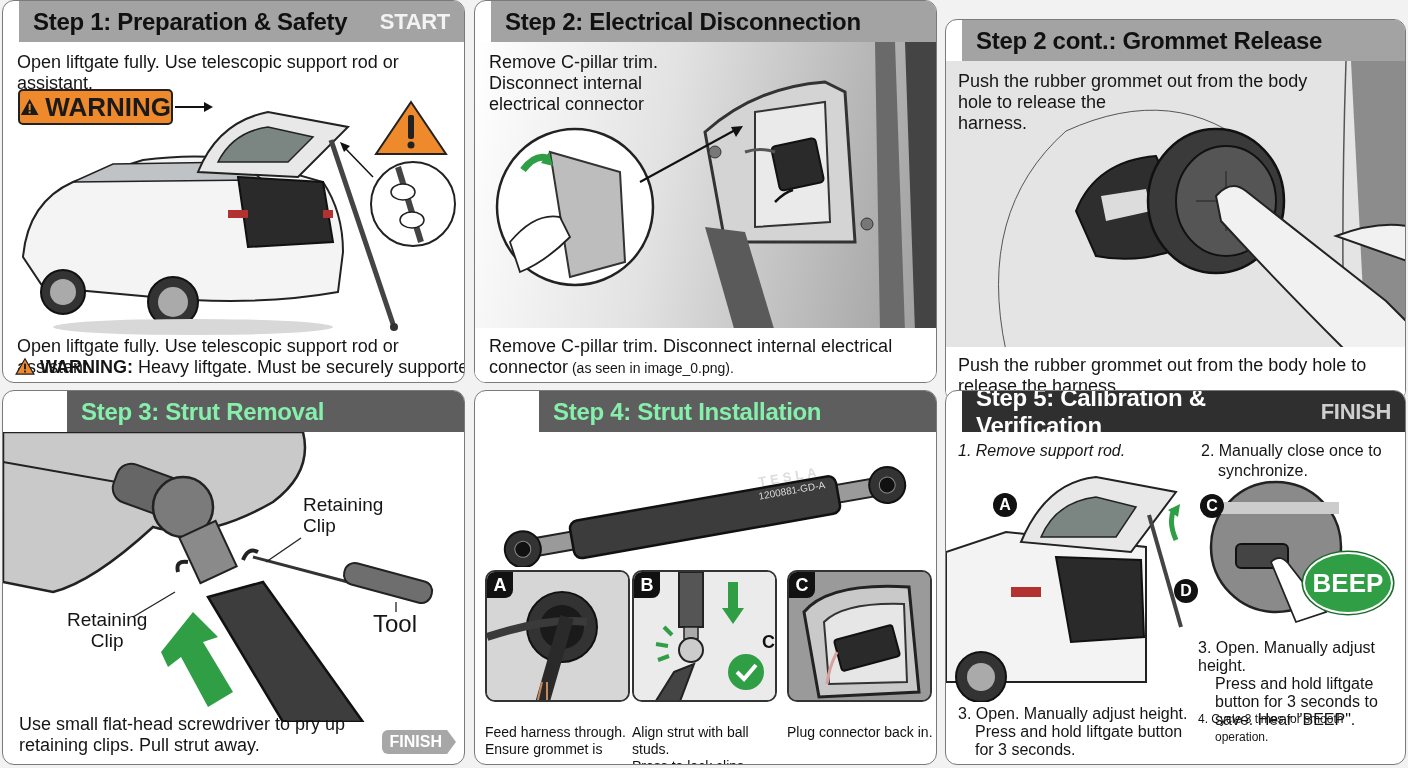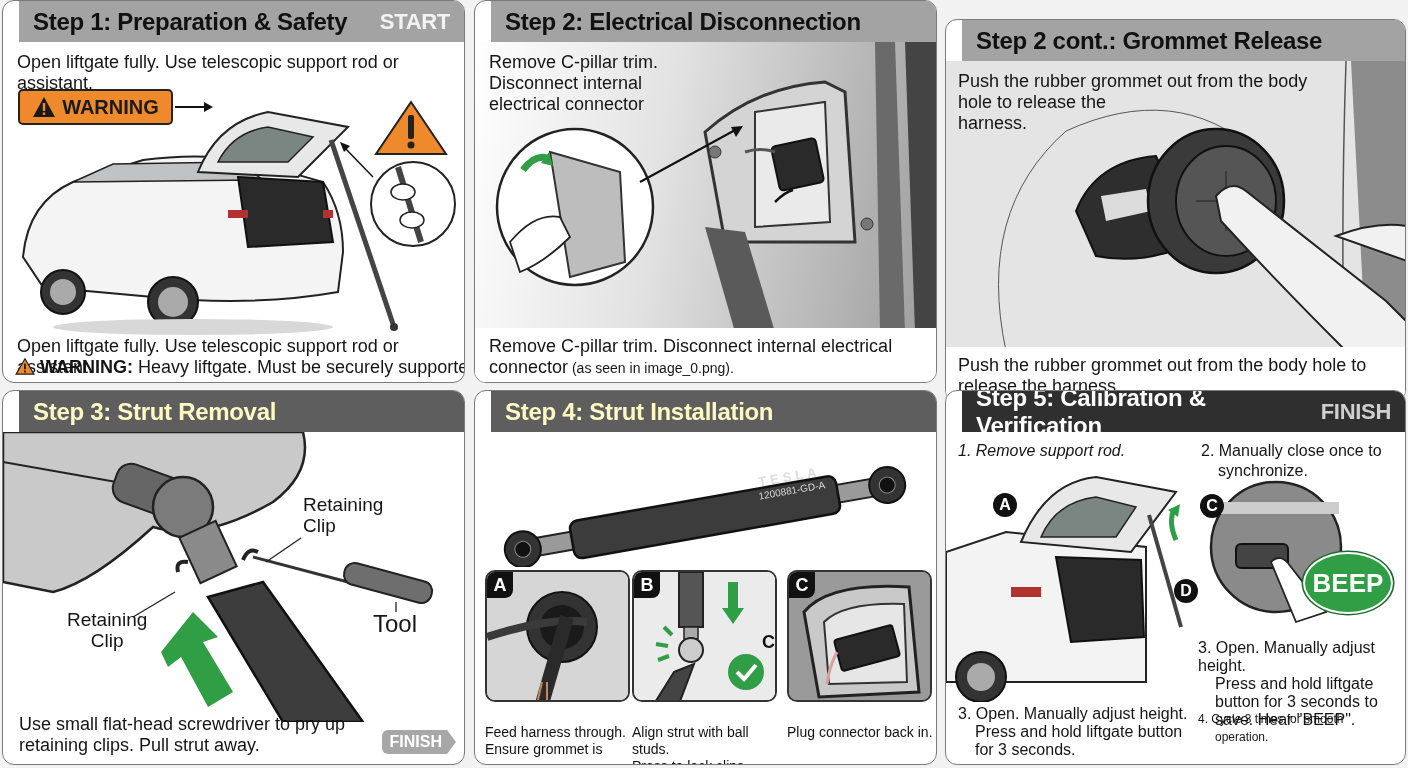--- a/index.html
+++ b/index.html
@@ -13,21 +13,21 @@
     border-radius: 12px;
     overflow: hidden;
   }
   .panel-header {
     position: absolute; left: 16px; right: 0; top: 0; height: 41px;
     display: flex; align-items: center; justify-content: space-between;
     padding: 0 14px;
     font-weight: bold; font-size: 24px; letter-spacing: -0.3px;
   }
   .hdr-light { background: #a3a3a3; color: #111; }
-  .hdr-mid { background: #5e5e5e; color: #fef9c3; }
+  .hdr-mid { background: #5e5e5e; color: #86efac; margin-left: 48px; }
   .hdr-dark { background: #2f2f2f; color: #fff; }
   .hdr-badge { font-size: 22px; color: #f3f3f3; }
   .hdr-dark .hdr-badge { color: #cfcfcf; }
 
   .panel-body { position: absolute; left: 0; right: 0; top: 41px; bottom: 0; }
   .txt { position: absolute; font-size: 18px; line-height: 21px; color: #151515; }
   .txt-small { font-size: 14px; }
   .illus { position: absolute; }
 
   
@@ -35,21 +35,21 @@
   #p2 { left: 474px; top: 0; width: 463px; height: 383px; }
   #p3 { left: 945px; top: 0; width: 461px; height: 383px; margin-top: 19px; }
   #p4 { left: 2px; top: 390px; width: 463px; height: 375px; }
   #p5 { left: 474px; top: 390px; width: 463px; height: 375px; }
   #p6 { left: 945px; top: 390px; width: 461px; height: 375px; }
 
   .warning-tag {
     position: absolute; left: 15px; top: 47px; width: 155px; height: 36px;
     background: #ee8a2b; border: 2px solid #222; border-radius: 5px;
     display: flex; align-items: center; justify-content: center; gap: 6px;
-    font-weight: bold; font-size: 20px; color: #1a1a1a;
+    font-weight: bold; font-size: 26px; color: #1a1a1a;
   }
   .warn-inline { font-weight: bold; }
   .finish-tag {
     position: absolute; right: 8px; bottom: 10px; height: 24px; padding: 0 14px 0 8px;
     background: #a7a7a7; color: #fff; font-weight: bold; font-size: 16px;
     display: flex; align-items: center;
     clip-path: polygon(0 0, 88% 0, 100% 50%, 88% 100%, 0 100%);
     border-radius: 6px 0 0 6px;
   }
   .sub-card {

